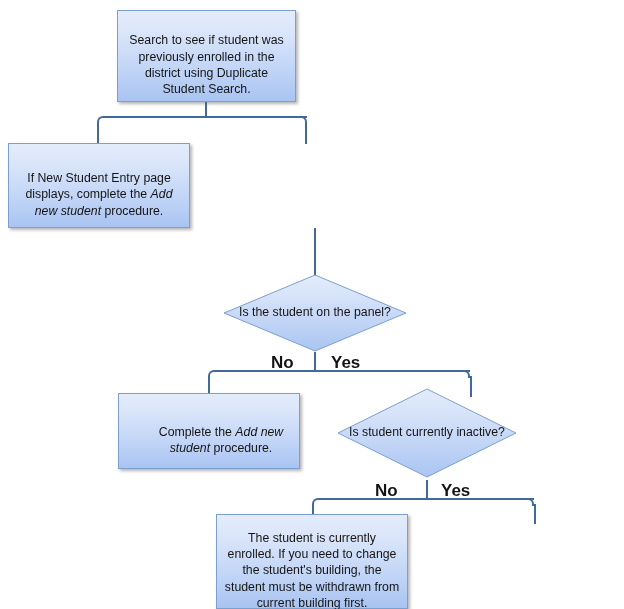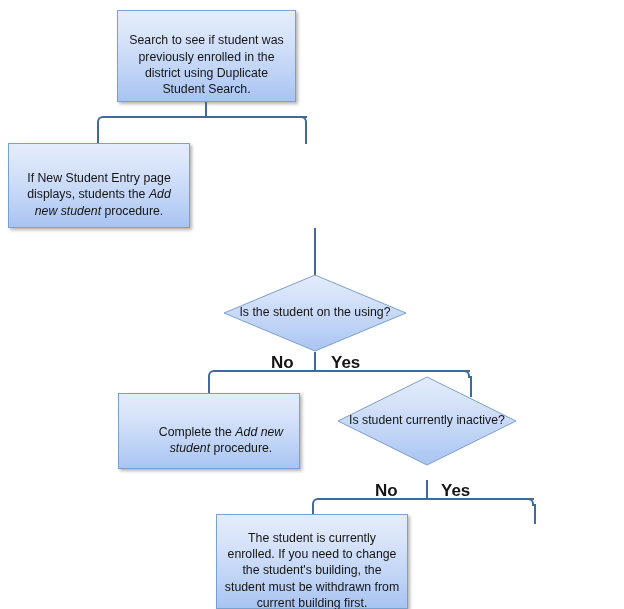--- a/index.html
+++ b/index.html
@@ -102,58 +102,58 @@
   <div class="conn v" style="left:205px; top:102px; height:15px;"></div>
 
   <div class="conn h" style="left:103px; top:116px; width:204px;"></div>
   <div class="corner tl" style="left:97px; top:116px;"></div>
   <div class="corner tr" style="left:299px; top:116px;"></div>
   <div class="conn v" style="left:97px; top:122px; height:22px;"></div>
   <div class="conn v" style="left:305px; top:122px; height:22px;"></div>
 
   <div class="node" style="left:8px; top:143px; width:182px; height:85px;">
     <span class="txt">
-      <span>If New Student Entry page displays, students the </span><i>Add new student</i><span> procedure.</span>
+      <span>If New Student Entry page displays, complete the </span><i>Add new student</i><span> procedure.</span>
     </span>
   </div>
 
 
   <div class="conn v" style="left:314px; top:228px; height:48px;"></div>
 
   <div class="decision" style="left:223px; top:274px; width:184px; height:78px;">
     <svg width="184" height="78" viewBox="0 0 184 78">
       <defs>
         <linearGradient id="dgrad1" x1="0" y1="0" x2="0" y2="1">
           <stop offset="0%" stop-color="#e3ecfb"></stop>
           <stop offset="30%" stop-color="#d5e2f9"></stop>
           <stop offset="100%" stop-color="#aac5f2"></stop>
         </linearGradient>
       </defs>
       <polygon points="92,1 183,39 92,77 1,39" fill="url(#dgrad1)" stroke="#7ba0cd" stroke-width="1"></polygon>
     </svg>
-    <div class="dlabel">Is the student on the using?</div>
+    <div class="dlabel">Is the student on the panel?</div>
   </div>
 
   <div class="branch-label" style="left:271px; top:353px;">No</div>
   <div class="branch-label" style="left:331px; top:353px;">Yes</div>
 
   <div class="conn v" style="left:314px; top:352px; height:19px;"></div>
   <div class="conn h" style="left:214px; top:370px; width:256px;"></div>
   <div class="corner tl" style="left:208px; top:370px;"></div>
   <div class="corner tr" style="left:462px; top:370px;"></div>
   <div class="conn v" style="left:208px; top:376px; height:18px;"></div>
   <div class="conn v" style="left:470px; top:376px; height:21px;"></div>
 
   <div class="node" style="left:118px; top:393px; width:182px; height:76px;padding-left:30px;">
     <span class="txt">
       <span>Complete the </span><i>Add new student</i><span> procedure.</span>
     </span>
   </div>
 
-  <div class="decision" style="left:337px; top:376px; width:180px; height:90px;">
+  <div class="decision" style="left:337px; top:388px; width:180px; height:90px;">
     <svg width="180" height="90" viewBox="0 0 180 90">
       <defs>
         <linearGradient id="dgrad2" x1="0" y1="0" x2="0" y2="1">
           <stop offset="0%" stop-color="#e3ecfb"></stop>
           <stop offset="30%" stop-color="#d5e2f9"></stop>
           <stop offset="100%" stop-color="#aac5f2"></stop>
         </linearGradient>
       </defs>
       <polygon points="90,1 179,45 90,89 1,45" fill="url(#dgrad2)" stroke="#7ba0cd" stroke-width="1"></polygon>
     </svg>

